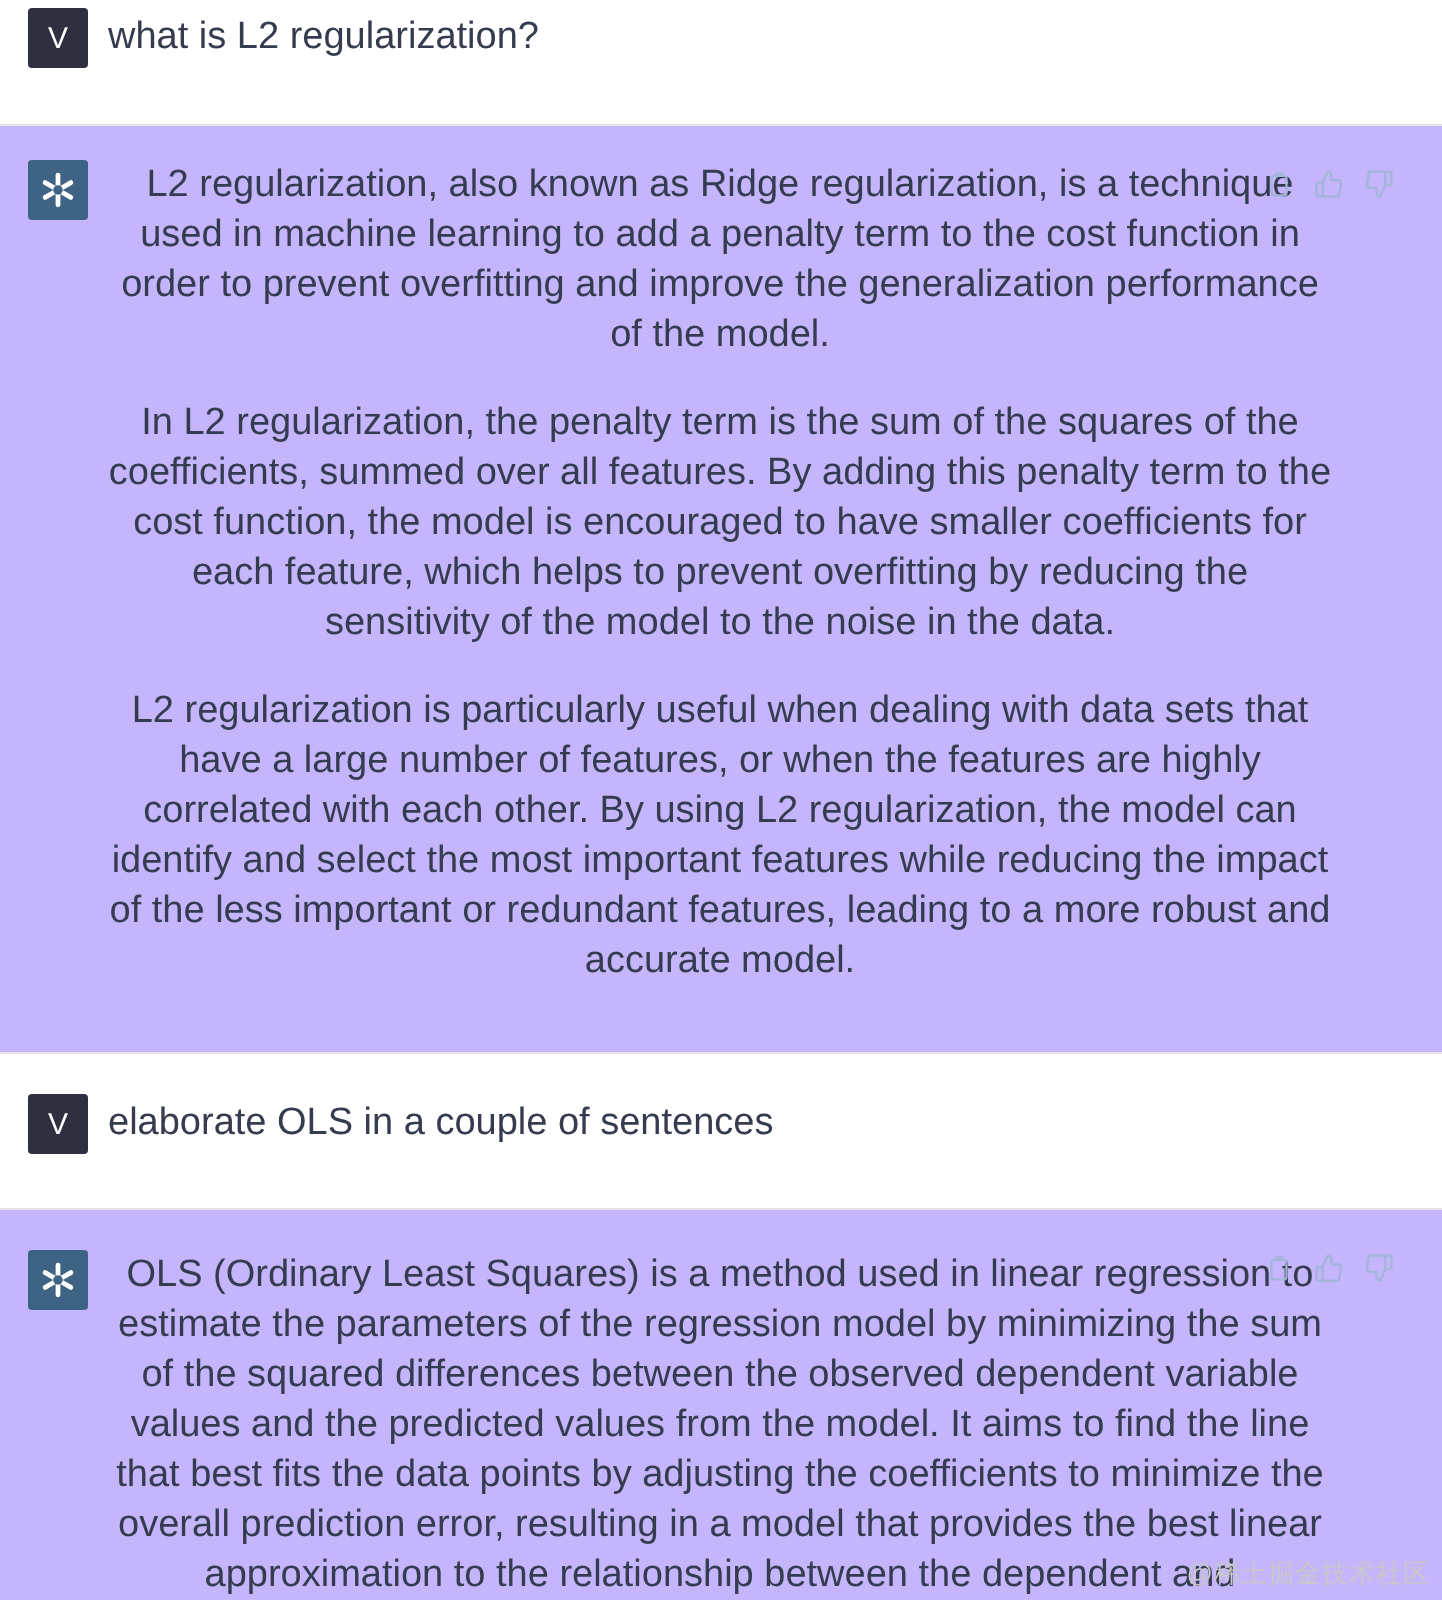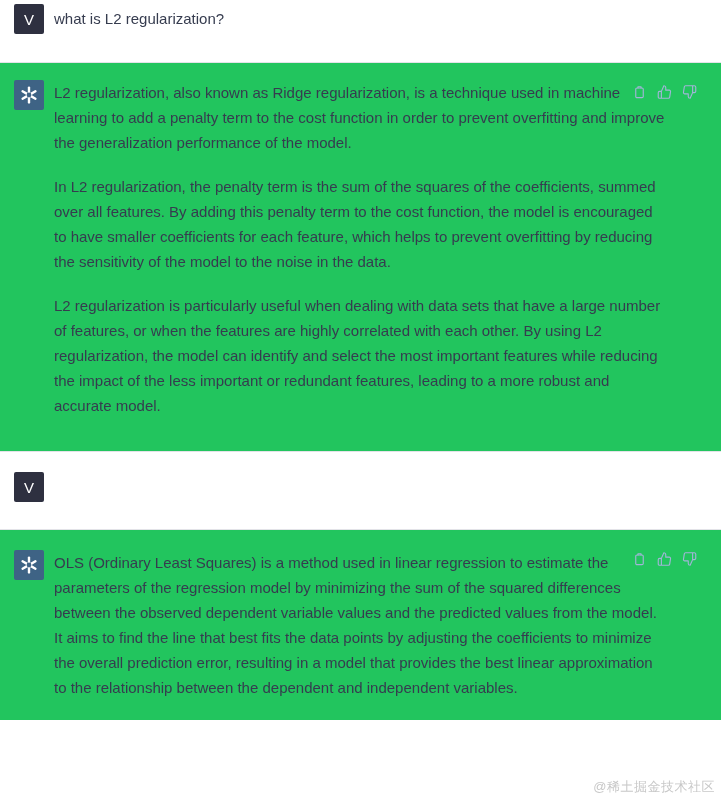--- a/index.html
+++ b/index.html
@@ -21,28 +21,28 @@
     display: flex; align-items: center; justify-content: center;
     color: #ffffff; font-size: 15px; line-height: 1;
     user-select: none;
   }
   .user-avatar { background: #2e3040; }
   .assistant-avatar { background: #3e6385; }
   .user-row { align-items: center; background: #ffffff; }
   .user-row.first  { padding-top: 4px;  padding-bottom: 28px; }
   .user-row.second { padding-top: 20px; padding-bottom: 27px; }
   .assistant-row {
-    background: #22c55e;
+    background: #c4b5fd;
     border-top: 1px solid #e3e3e8;
     position: relative;
   }
   .assistant-row.first  { padding-top: 17px; padding-bottom: 33px; border-bottom: 1px solid #e3e3e8; }
   .assistant-row.second { padding-top: 20px; padding-bottom: 20px; }
   .msg-text {
-    font-size: 15px; line-height: 25px; max-width: 612px;
+    font-size: 19px; line-height: 25px; max-width: 612px; text-align: center;
   }
   .user-row .msg-text { line-height: 20px; }
   p.para { margin: 0 0 19px 0; }
   p.para:last-child { margin-bottom: 0; }
   .actions {
     position: absolute; top: 21px; right: 24px;
     display: flex; gap: 10px;
   }
   .action-btn {
     background: none; border: none; padding: 0; margin: 0;
@@ -110,20 +110,21 @@
         </svg>
       </span>
     </button>
   </div>
 </div>
 
 <div class="row user-row second">
   <div class="avatar user-avatar">
     <span>V</span>
   </div>
+  <div class="msg-text">elaborate OLS in a couple of sentences</div>
 </div>
 
 <div class="row assistant-row second">
   <div class="avatar assistant-avatar">
     <span>
       <svg class="logo-svg" viewBox="0 0 24 24" aria-hidden="true">
         <g fill="#ffffff">
           <rect x="10.7" y="2.6" width="2.6" height="8.2" rx="1.3" transform="rotate(0 12 12)"></rect>
           <rect x="10.7" y="2.6" width="2.6" height="8.2" rx="1.3" transform="rotate(60 12 12)"></rect>
           <rect x="10.7" y="2.6" width="2.6" height="8.2" rx="1.3" transform="rotate(120 12 12)"></rect>

